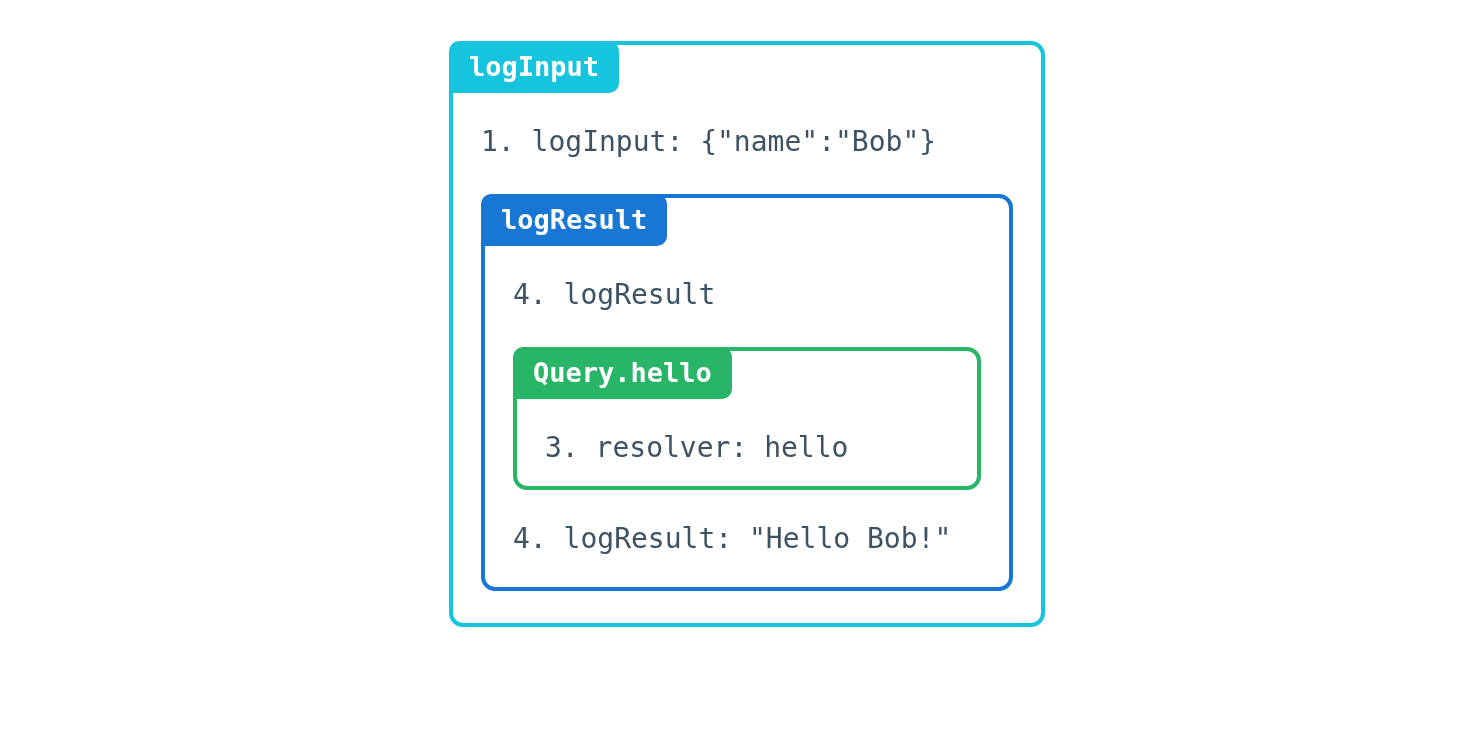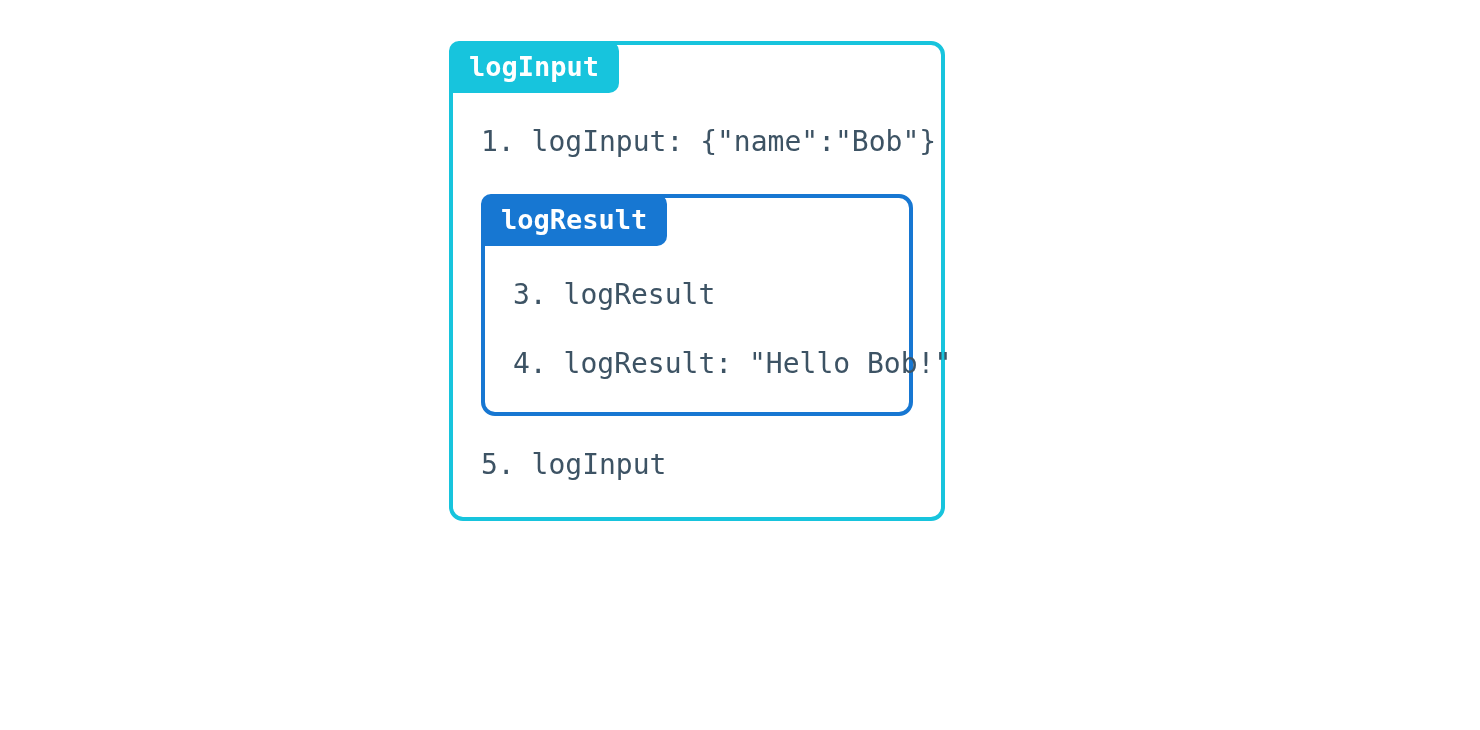--- a/index.html
+++ b/index.html
@@ -16,21 +16,21 @@
     position: relative;
     width: 1480px;
     height: 730px;
     background: var(--bg, #ffffff);
   }
 
   .diagram {
     position: absolute;
     left: 449px;
     top: 41px;
-    width: 496px;
+    width: 596px;
     box-sizing: border-box;
   }
 
   .box {
     box-sizing: border-box;
     border: 4px solid;
     border-radius: 14px;
     padding: 0 28px 28px 28px;
     background: transparent;
   }
@@ -76,23 +76,27 @@
   <div class="diagram">
 
     <div class="box box-cyan">
       <span class="tab tab-cyan">logInput</span>
 
       <div class="line">1. logInput: {"name":"Bob"}</div>
 
       <div class="box box-blue">
         <span class="tab tab-blue">logResult</span>
 
-        <div class="line">3. logResult</div>
+        <div class="line">4. logResult</div>
 
+        <div class="box box-green">
+          <span class="tab tab-green">Query.hello</span>
+
+          <div class="line">3. resolver: hello</div>
+        </div>
 
         <div class="line">4. logResult: "Hello Bob!"</div>
       </div>
 
-      <div class="line">5. logInput</div>
     </div>
 
   </div>
 </div>
 
 </body></html>

